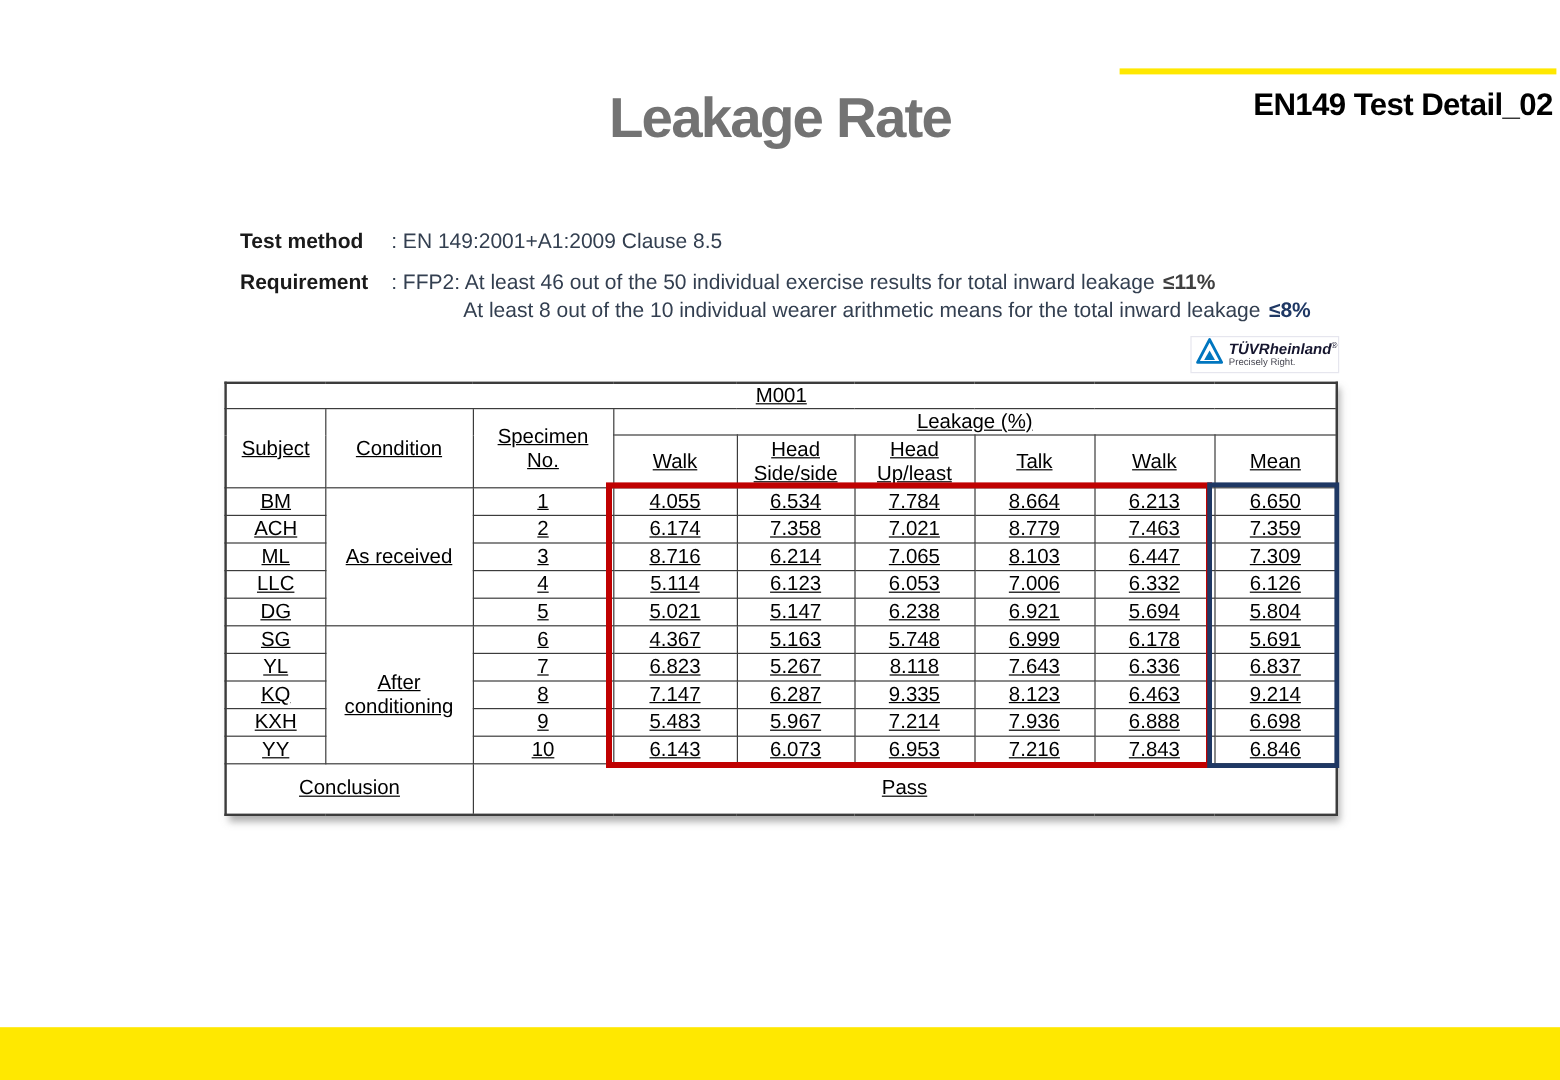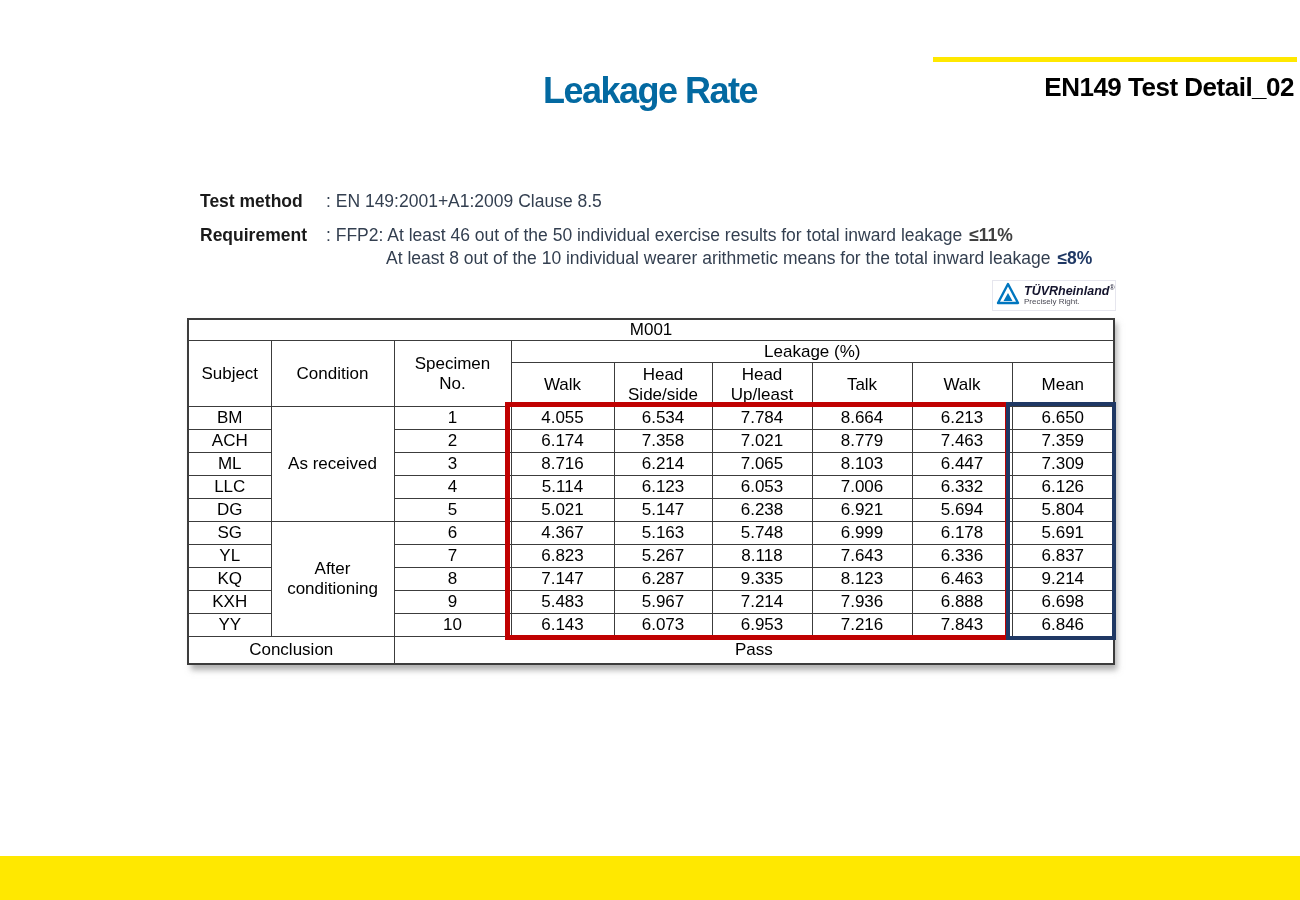--- a/index.html
+++ b/index.html
@@ -20,22 +20,22 @@
     margin-top:44px;
   }
   .header-underline {
     position:absolute; top:57px; left:933px; width:364px; height:5px;
     background:#FFE800;
   }
 
   
   .slide-title {
     position:absolute; top:70px; left:0; width:100%;
-    text-align:center; font-size:36px; font-weight:bold; letter-spacing:-1.5px;
-    color:#0369a1;
+    text-align:center; font-size:47px; font-weight:bold; letter-spacing:-1.5px;
+    color:#737373;
   }
 
   
   .info-line { position:absolute; font-size:17.5px; color:#333F50; white-space:nowrap; }
   .info-label { display:inline-block; width:126px; font-weight:bold; color:#1a1a1a; }
   .line-testmethod { top:191px; left:200px; }
   .line-req1 { top:225px; left:200px; }
   .line-req2 { top:248px; left:386px; }
   .limit-red  { color:#404040; font-weight:bold; margin-left:7px; }
   .limit-blue { color:#1F3864; font-weight:bold; margin-left:7px; }
@@ -54,32 +54,33 @@
 
   
   .table-wrap {
     position:absolute; left:187px; top:318px; width:926px;
     box-shadow:4px 5px 6px rgba(110,110,110,0.55);
     background:#fff;
   }
   table.report {
     width:926px; border-collapse:collapse; table-layout:fixed;
     border:2px solid #3c3c3c;
+    text-decoration:underline;
   }
   table.report th, table.report td {
     border:1px solid #3c3c3c;
     text-align:center; vertical-align:middle;
     font-size:17px; font-weight:normal; color:#000;
     padding:0; line-height:1.18; overflow:hidden;
   }
   tr.r-m001 { height:21px; }
   tr.r-leak { height:22px; }
   tr.r-sub  { height:44px; }
   tr.r-data { height:23px; }
-  tr.r-con  { height:27px; }
+  tr.r-con  { height:42px; }
 
   
   .red-box {
     position:absolute; left:318px; top:84px; width:505px; height:238px;
     border:5px solid #C00101; pointer-events:none;
   }
   .blue-box {
     position:absolute; left:819px; top:84px; width:110px; height:238px;
     border:4px solid #1F3864; pointer-events:none;
   }

